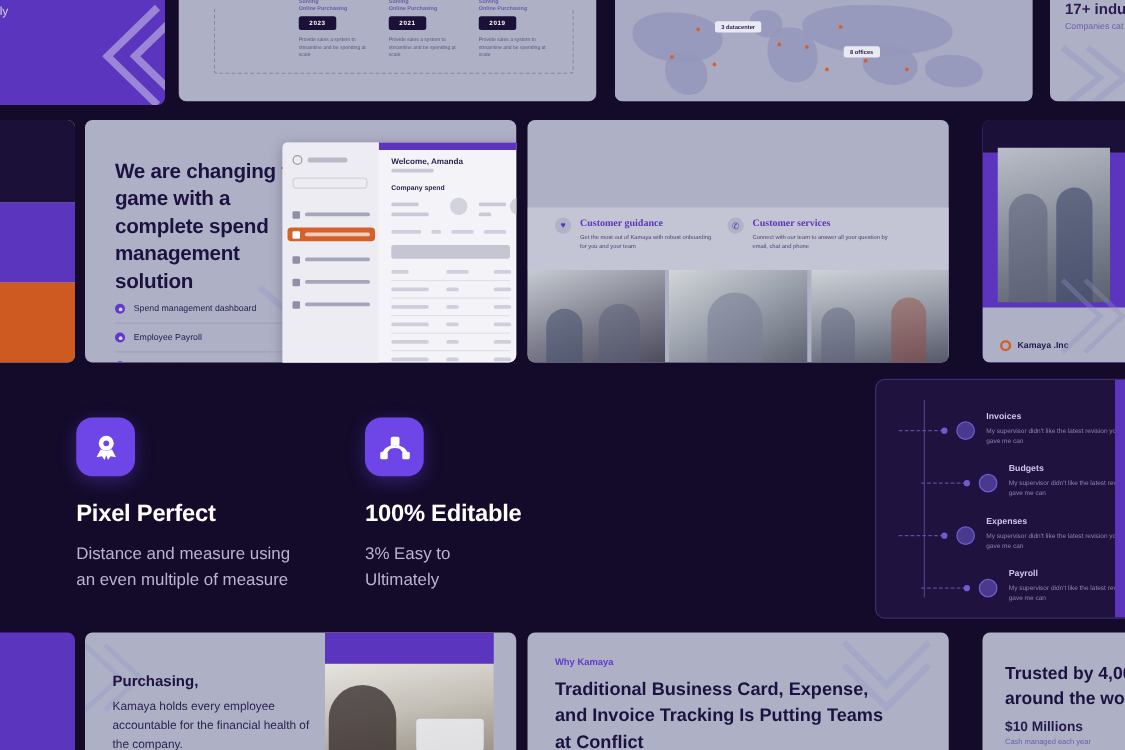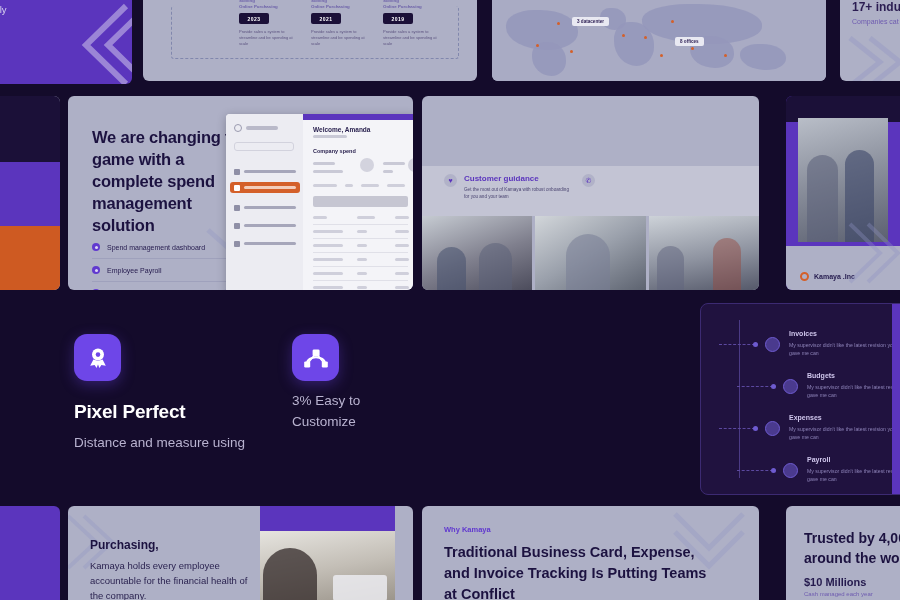--- a/index.html
+++ b/index.html
@@ -108,21 +108,21 @@
   
   #r2s2 { left:422px; top:96px; width:337px; height:194px; background:#aeb0c6; }
   #r2s2 .band { position:absolute; left:0; right:0; top:0; height:70px; background:#5b35bd; }
   #r2s2 .band h2 {
     position:absolute; left:22px; top:18px; width:260px;
     font-size:13.5px; line-height:20px; font-weight:700; color:#fff;
   }
   #r2s2 .cards { position:absolute; left:0; right:0; top:70px; height:50px; background:#c3c4d4; }
   #r2s2 .c { position:absolute; top:8px; display:flex; gap:7px; }
   #r2s2 .c .ic { width:13px;height:13px;border-radius:50%;background:#b1b2c8;display:flex;align-items:center;justify-content:center;color:#5b35bd;font-size:7px;flex:none;}
-  #r2s2 .c h4 { font-size:8px; color:#5b35bd; font-weight:700; margin-bottom:3px;}
+  #r2s2 .c h4 { font-size:8px; color:#5b35bd; font-weight:700; margin-bottom:3px;font-family:Liberation Serif, serif;}
   #r2s2 .c p { font-size:4.6px; color:#4a4470; line-height:7px; width:110px;}
   #r2s2 .photos { position:absolute; left:0; right:0; bottom:0; height:74px; display:flex; gap:3px; }
   #r2s2 .photo { flex:1; position:relative; overflow:hidden; }
 
   
   #r2s3 { left:786px; top:96px; width:175px; height:194px; background:#5b35bd; }
   #r2s3 .topdark { position:absolute; left:0; right:0; top:0; height:26px; background:#1b1038;}
   #r2s3 .ph { position:absolute; left:12px; top:22px; width:90px; height:124px; overflow:hidden; }
   #r2s3 .footer { position:absolute; left:0; top:150px; width:114px; bottom:0; background:#aeb0c6; }
   #r2s3 .logo { position:absolute; left:14px; top:26px; display:flex; align-items:center; gap:5px;}
@@ -132,21 +132,21 @@
   
   .features { position:absolute; left:0; top:292px; width:900px; height:208px; }
   .feat { position:absolute; top:42px; }
   .feat .badge {
     width:47px; height:47px; border-radius:13px; background:#6e46e8;
     display:flex; align-items:center; justify-content:center;
     box-shadow:0 4px 14px rgba(110,70,232,.35);
   }
   .feat h3 { margin-top:20px; font-size:19px; font-weight:700; color:#fff; letter-spacing:-.2px;}
   .feat p  { margin-top:9px; font-size:13.5px; line-height:21px; color:#b9b3d0; font-weight:400;}
-  #f1 { left:74px; }
+  #f1 { left:61px; }
   #f2 { left:292px; }
   #f3 { left:480px; }
 
   
   .panel {
     position:absolute; left:700px; top:303px; width:255px; height:192px;
     background:#20123f; border:1px solid #3c2a72; border-radius:8px; overflow:hidden;
   }
   .panel .rail { position:absolute; left:38px; top:16px; bottom:16px; width:1px; background:#4b3a85;}
   .panel .item { position:absolute; left:18px; width:180px; }
@@ -372,20 +372,24 @@
     <div class="cards">
       <div class="c" style="left:22px;">
         <span class="ic">♥</span>
         <span>
           <h4>Customer guidance</h4>
           <p>Get the most out of Kamaya with robust onboarding for you and your team</p>
         </span>
       </div>
       <div class="c" style="left:160px;">
         <span class="ic">✆</span>
+        <span>
+          <h4>Customer services</h4>
+          <p>Connect with our team to answer all your question by email, chat and phone</p>
+        </span>
       </div>
     </div>
     <div class="photos">
       <div class="photo">
           <div class="ph-p1"></div>
         </div>
       <div class="photo">
           <div class="ph-p2"></div>
         </div>
       <div class="photo">
@@ -421,36 +425,38 @@
         <svg width="24" height="24" viewBox="0 0 24 24" fill="#fff">
           <circle cx="12" cy="8.6" r="6"></circle>
           <path d="M7.4 13.6 L4.2 19.8 L8.6 19 L10.6 22 L13.2 15.2 Z"></path>
           <path d="M16.6 13.6 L19.8 19.8 L15.4 19 L13.4 22 L10.8 15.2 Z"></path>
           <circle cx="12" cy="8.6" r="2.3" fill="#6e46e8"></circle>
         </svg>
       </div>
       <h3>Pixel Perfect</h3>
       <p>
         <span>Distance and measure using</span><br>
+        <span>an even multiple of measure</span>
       </p>
     </div>
 
     <div class="feat" id="f2">
       <div class="badge">
         <svg width="26" height="24" viewBox="0 0 26 24" fill="none">
           <path d="M4 18 C4 9, 22 9, 22 18" stroke="#fff" stroke-width="2.2" fill="none"></path>
           <rect x="9.6" y="3.4" width="7" height="7" rx="1.4" fill="#fff"></rect>
           <rect x="1.2" y="15.4" width="6" height="6" rx="1.2" fill="#fff"></rect>
           <rect x="18.8" y="15.4" width="6" height="6" rx="1.2" fill="#fff"></rect>
           <path d="M13 7 L4.6 17.8 M13 7 L21.4 17.8" stroke="#fff" stroke-width="1.4"></path>
         </svg>
       </div>
+      <h3>100% Editable</h3>
       <p>
         <span>3% Easy to</span><br>
-        <span>Customize</span>
+        <span>Ultimately</span>
       </p>
     </div>
 
   </div>
 
   <div class="panel">
     <div class="rail"></div>
 
     <div class="item" style="top:26px;">
       <div class="conn"></div>

